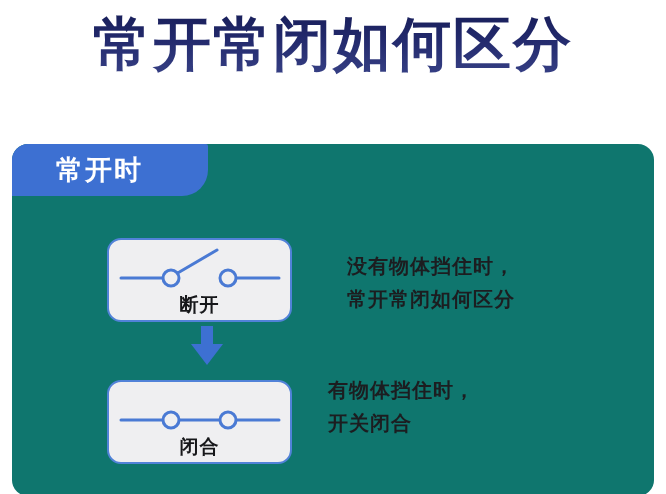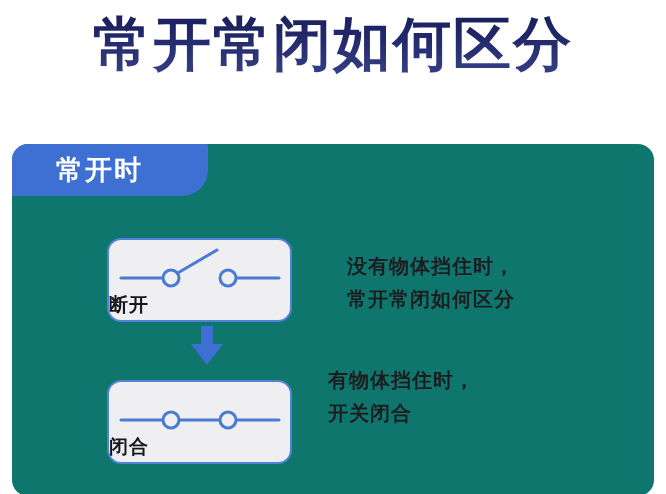--- a/index.html
+++ b/index.html
@@ -90,20 +90,21 @@
   .switch-svg {
     position: absolute;
     left: 0;
     top: 0;
   }
   .switch-caption {
     position: absolute;
     left: 0;
     width: 100%;
     bottom: 6px;
+    text-align: center;
     font-size: 19px;
     font-weight: 700;
     color: #16171a;
     letter-spacing: 1px;
     line-height: 1;
   }
 
   
   .arrow-down {
     position: absolute;
@@ -117,21 +118,21 @@
   .desc {
     position: absolute;
     color: #1c1d20;
     font-size: 20px;
     font-weight: 700;
     line-height: 33px;
     letter-spacing: 1px;
     white-space: nowrap;
   }
   .desc-open  { left: 328px; top: 250px; margin-left: 19px; }
-  .desc-close { left: 328px; top: 364px; }
+  .desc-close { left: 328px; top: 374px; }
   .desc div { display: block; }
 </style>
 </head>
 <body>
 
 <div class="page-title">常开常闭如何区分</div>
 
 <div class="card">
 
   <div class="tab">

